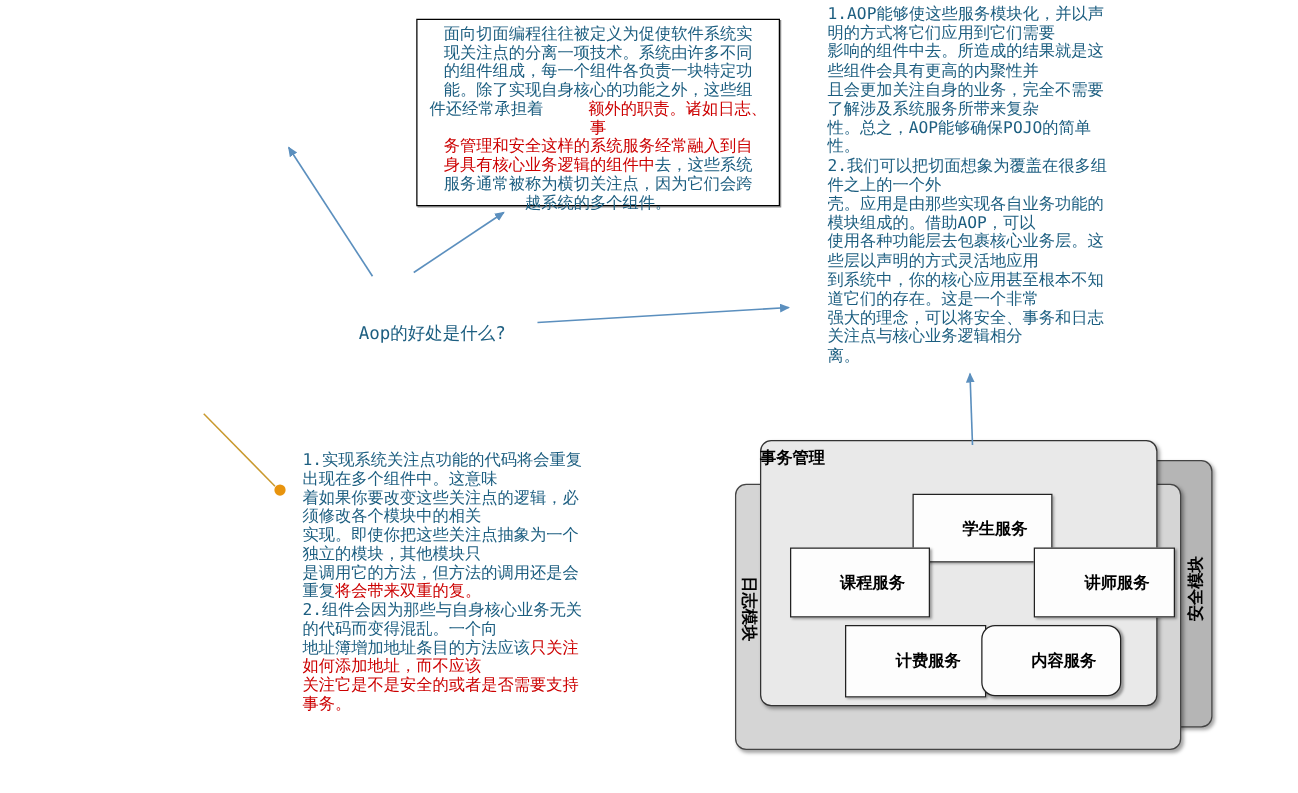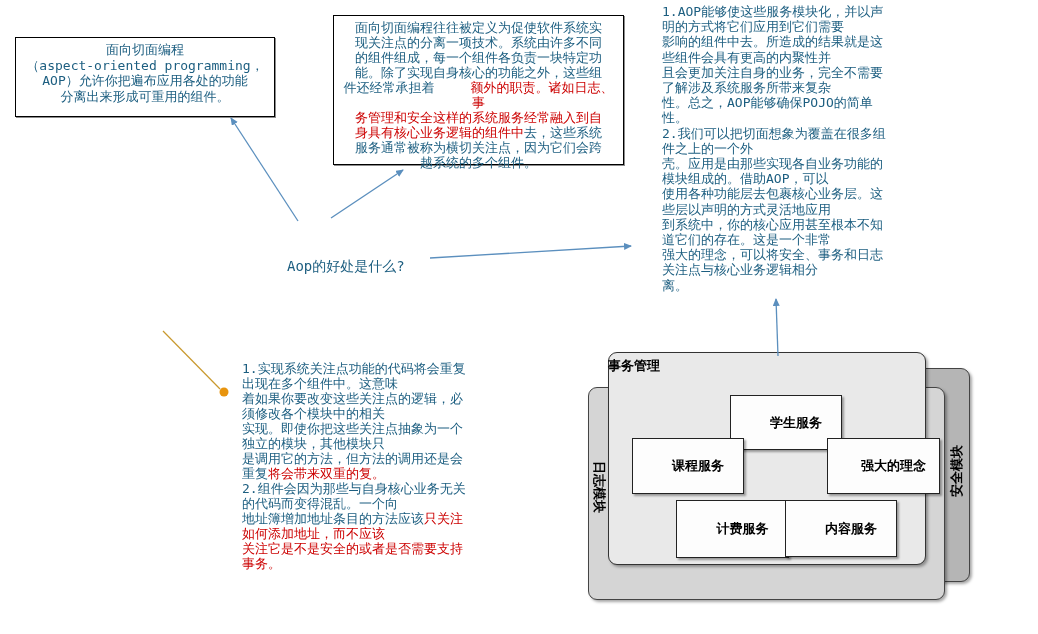--- a/index.html
+++ b/index.html
@@ -34,32 +34,28 @@
   .svc{
     position:absolute;background:#FDFDFD;border:1px solid #222;
     box-shadow:1.5px 1.5px 2px rgba(0,0,0,.35);
     display:flex;align-items:center;justify-content:center;
     font-family:"DejaVu Serif","DejaVu Sans",serif;font-size:13px;font-weight:600;color:#000;padding-left:20px;
   }
   .svc-student{left:730px;top:395px;width:90px;height:53px;}
   .svc-course{left:632px;top:438px;width:90px;height:54px;}
   .svc-teacher{left:827px;top:438px;width:91px;height:54px;}
   .svc-billing{left:676px;top:500px;width:91px;height:56px;}
-  .svc-content{left:785px;top:500px;width:90px;height:55px;}
+  .svc-content{left:785px;top:500px;width:90px;height:55px;border-radius:11px;}
   #overlay{position:absolute;left:0;top:0;width:1038px;height:634px;pointer-events:none;z-index:10;}
 </style>
 </head>
 <body>
 
 <div id="canvas">
 
-  <div class="abs bordered txt tl-box"><span style="color: rgb(28, 94, 128);">面向切面编程
-（aspect-oriented programming，
-AOP）允许你把遍布应用各处的功能
-分离出来形成可重用的组件。</span></div>
 
   <div class="abs bordered txt tm-box"><span style="color: rgb(28, 94, 128);">面向切面编程往往被定义为促使软件系统实
 现关注点的分离一项技术。系统由许多不同
 的组件组成，每一个组件各负责一块特定功
 能。除了实现自身核心的功能之外，这些组
 件还经常承担着</span><span style="color: rgb(204, 0, 0); margin-left: 36px;">额外的职责。诸如日志、事
 务管理和安全这样的系统服务经常融入到自
 身具有核心业务逻辑的组件中</span><span style="color: rgb(28, 94, 128);">去，这些系统
 服务通常被称为横切关注点，因为它们会跨
 越系统的多个组件。</span></div>
@@ -106,21 +102,21 @@
     <div class="panel panel-sec" style="background:#B5B5B5;"></div>
     <div class="panel panel-log" style="background:#D5D5D5;"></div>
     <div class="panel panel-main" style="background:#E9E9E9;"></div>
 
     <div class="diag-label lbl-trans">事务管理</div>
     <div class="diag-label v-label v-log">日志模块</div>
     <div class="diag-label v-label v-sec">安全模块</div>
 
     <div class="svc svc-student">学生服务</div>
     <div class="svc svc-course">课程服务</div>
-    <div class="svc svc-teacher">强大的理念</div>
+    <div class="svc svc-teacher">讲师服务</div>
     <div class="svc svc-billing">计费服务</div>
     <div class="svc svc-content">内容服务</div>
   </div>
 
   <svg id="overlay" viewBox="0 0 1038 634" xmlns="http://www.w3.org/2000/svg">
     <defs>
       <marker id="ah" markerWidth="9" markerHeight="8" refX="7" refY="3.5" orient="auto" markerUnits="userSpaceOnUse">
         <path d="M0,0 L8,3.5 L0,7 Z" fill="#5B8FBE"></path>
       </marker>
     </defs>

